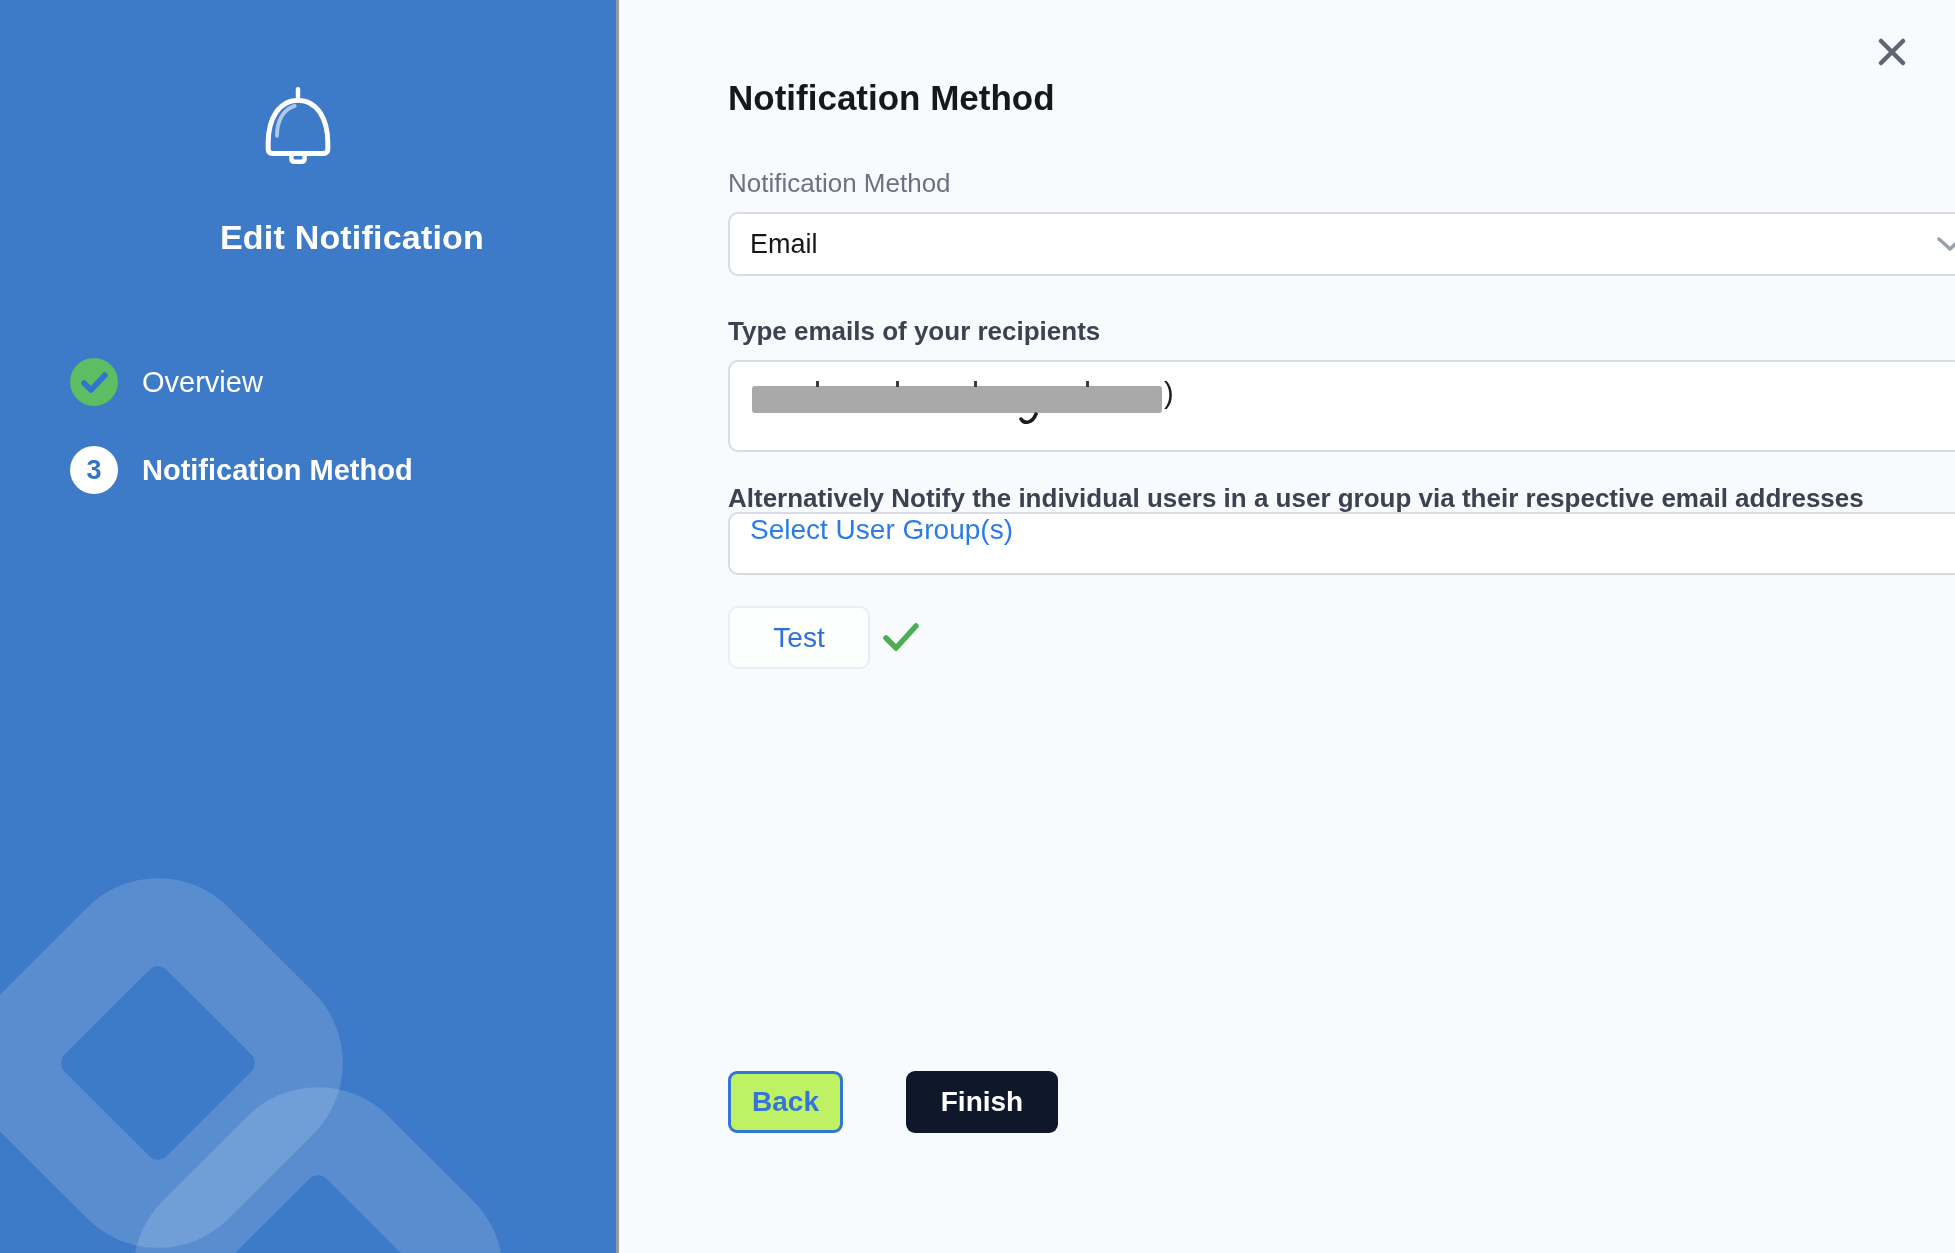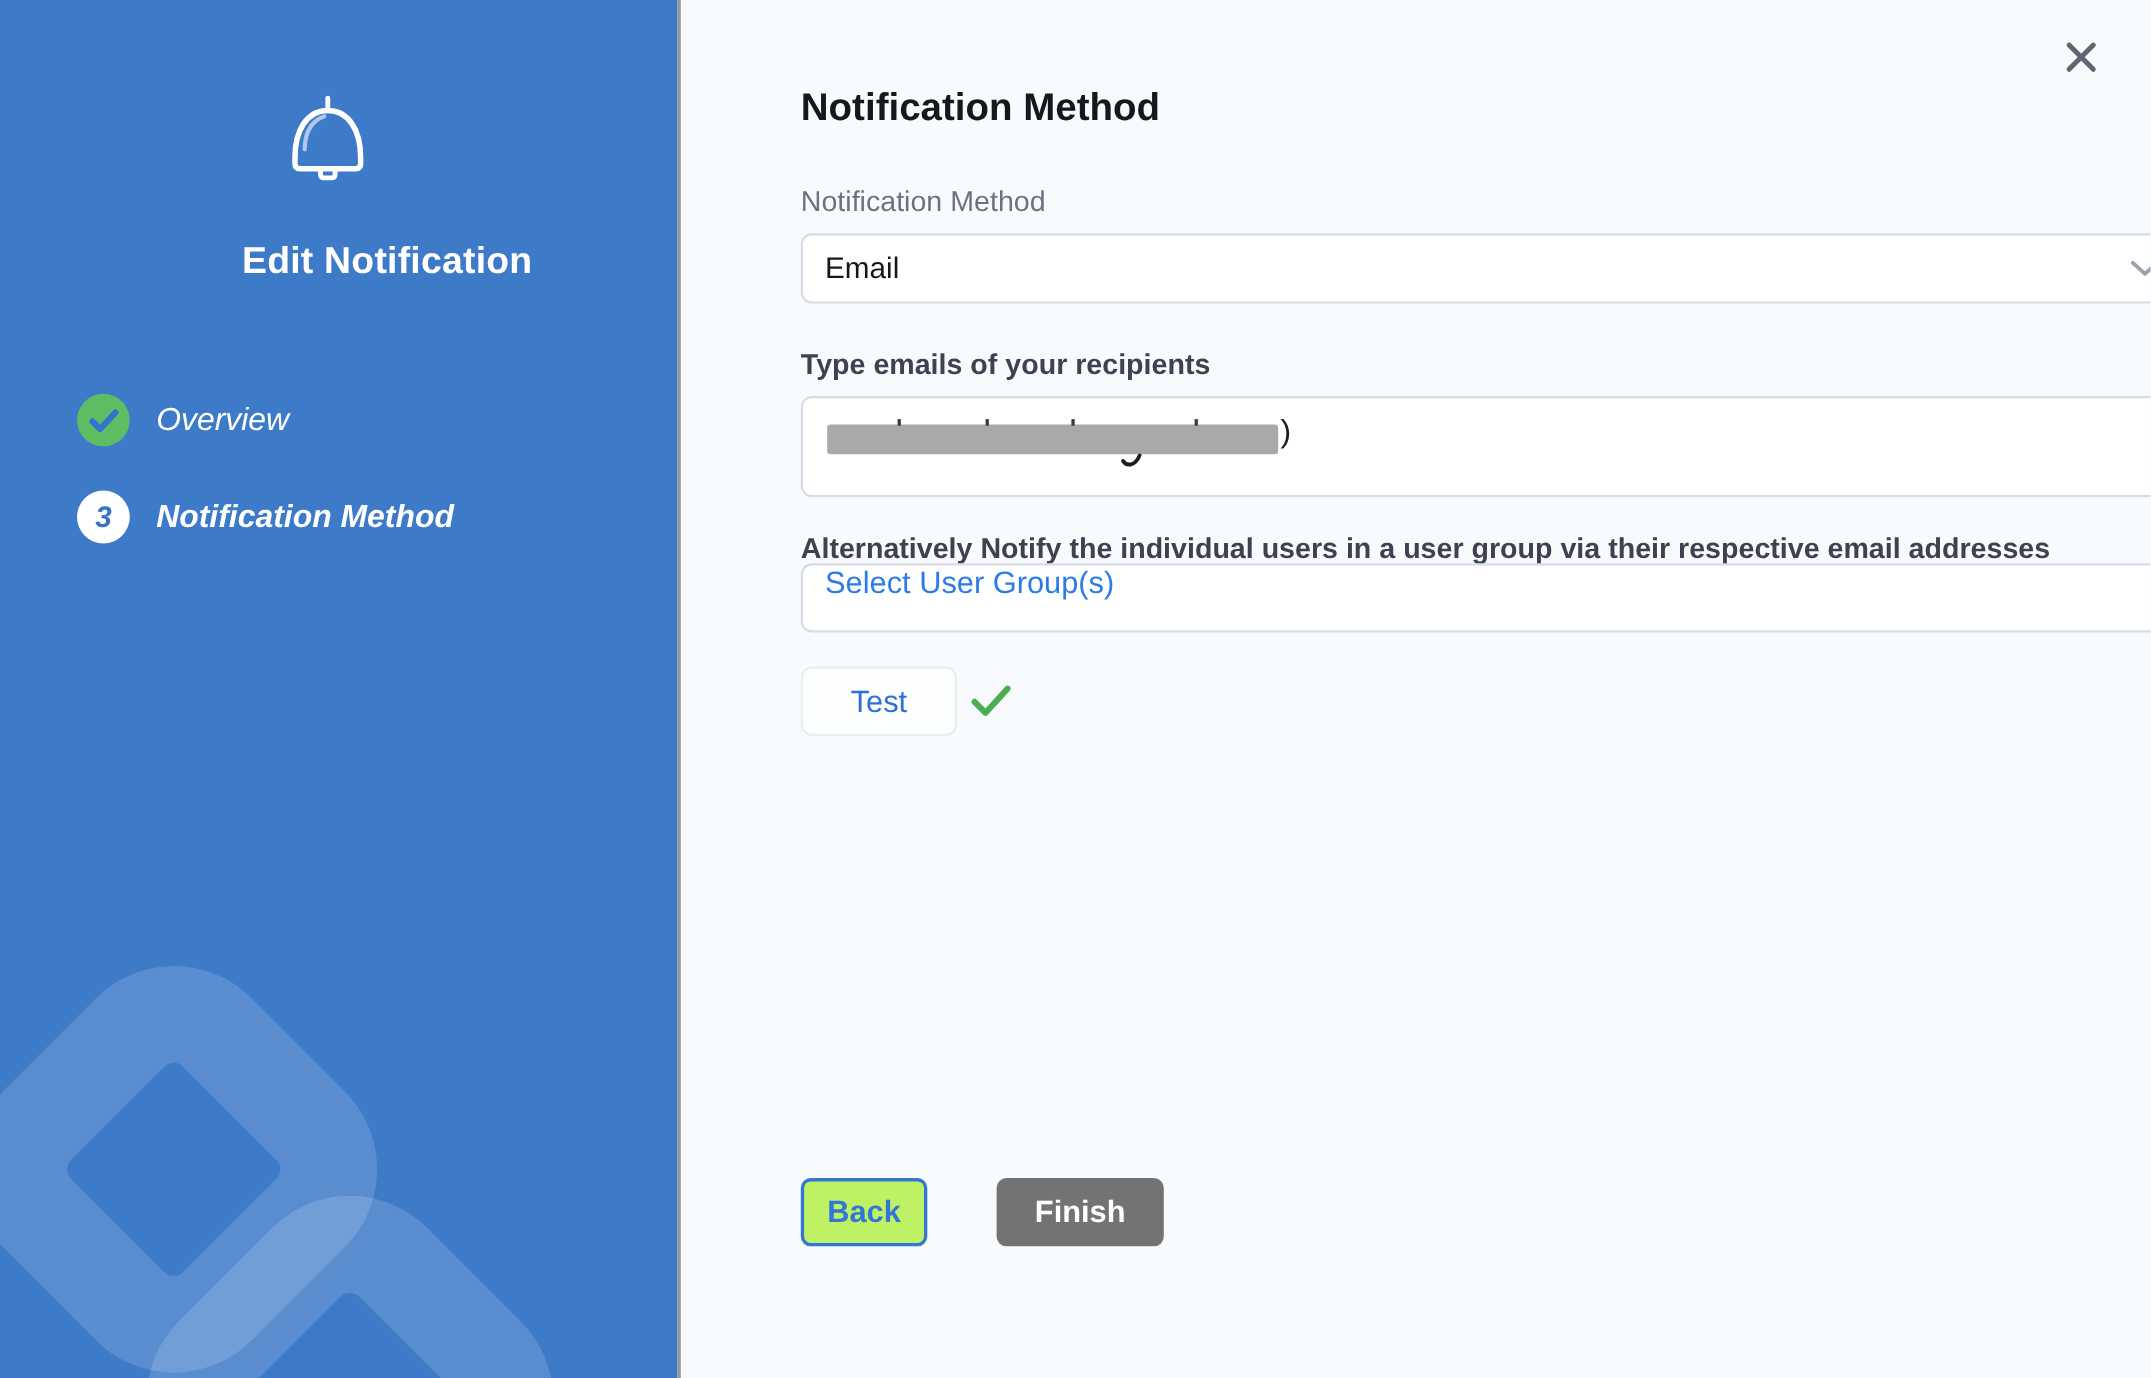--- a/index.html
+++ b/index.html
@@ -19,21 +19,21 @@
     transform:rotate(45deg);
   }
   .ring-a{left:-2px;top:903px;}
   .ring-b{left:158px;top:1112px;}
   .bell-wrap{position:absolute;left:262px;top:86px;width:72px;height:84px;}
   .sidebar-title{
     position:absolute;left:0;top:218px;width:616px;text-align:center;
     color:#ffffff;font-size:34px;font-weight:700;letter-spacing:0.2px;margin-left:44px;
   }
   .steps{position:absolute;left:70px;top:358px;width:500px;}
-  .step{display:flex;align-items:center;height:48px;margin-bottom:40px;cursor:pointer;font-style:italic;}
+  .step{display:flex;align-items:center;height:48px;margin-bottom:40px;cursor:pointer;}
   .step-icon{width:48px;height:48px;flex:0 0 48px;margin-right:24px;}
   .num-circle{
     width:48px;height:48px;border-radius:50%;background:#ffffff;
     display:flex;align-items:center;justify-content:center;
     color:#3573cb;font-size:27px;font-weight:700;
   }
   .step-label{color:#ffffff;font-size:29px;font-weight:500;white-space:nowrap;}
   .step-label.active{font-weight:700;}
   
   .divider{position:absolute;left:616px;top:0;width:3px;height:1253px;background:#96989c;}
@@ -67,21 +67,21 @@
   }
   .test-check{position:absolute;left:263px;top:621px;}
   .back-btn{
     position:absolute;left:109px;top:1071px;width:115px;height:62px;box-sizing:border-box;
     background:#bef264;border:3px solid #3376d6;border-radius:9px;cursor:pointer;
     font-family:inherit;font-size:28px;font-weight:700;color:#3376d6;
     display:flex;align-items:center;justify-content:center;
   }
   .finish-btn{
     position:absolute;left:287px;top:1071px;width:152px;height:62px;box-sizing:border-box;
-    background:#737373;border:none;border-radius:9px;cursor:pointer;
+    background:#0f172a;border:none;border-radius:9px;cursor:pointer;
     font-family:inherit;font-size:28px;font-weight:700;color:#ffffff;
     display:flex;align-items:center;justify-content:center;
   }
 </style>
 </head>
 <body>
 
 <aside class="sidebar">
   <div class="watermark-ring ring-a"></div>
   <div class="watermark-ring ring-b"></div>

